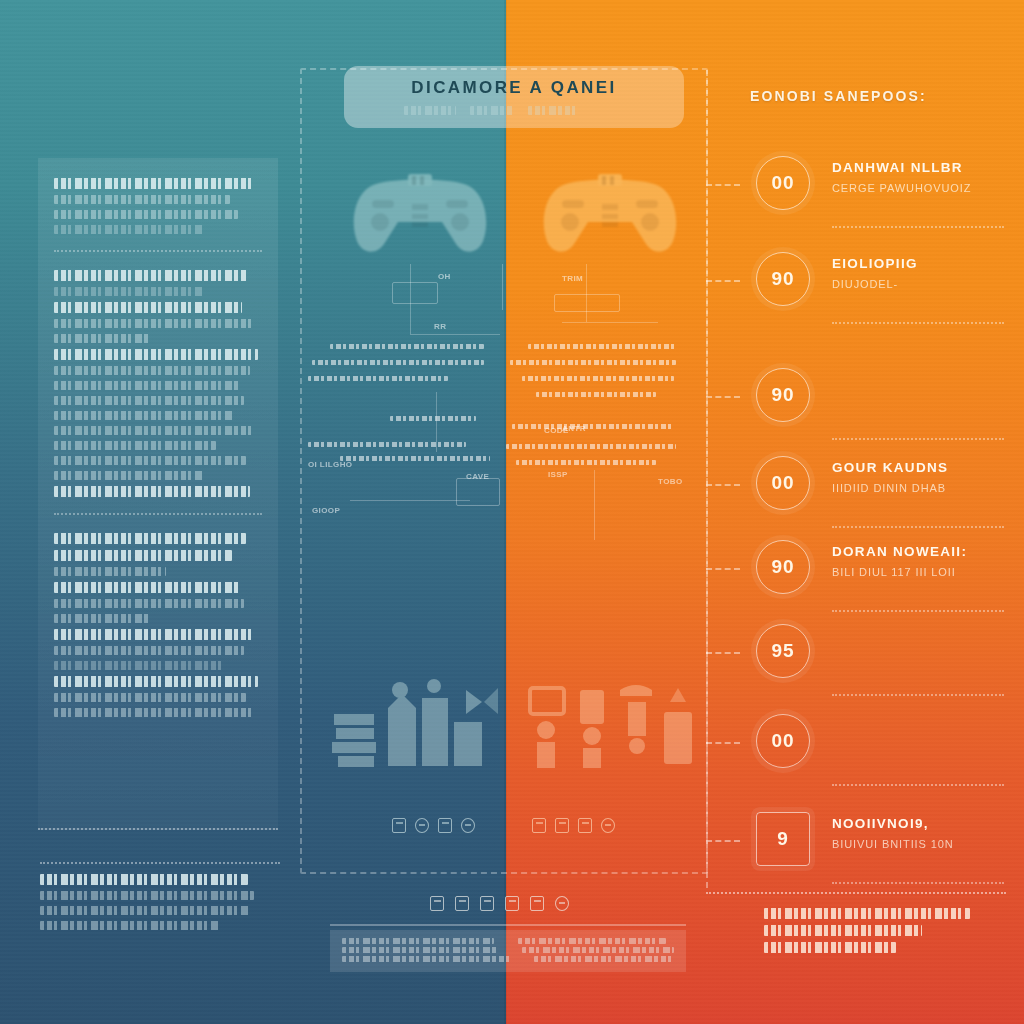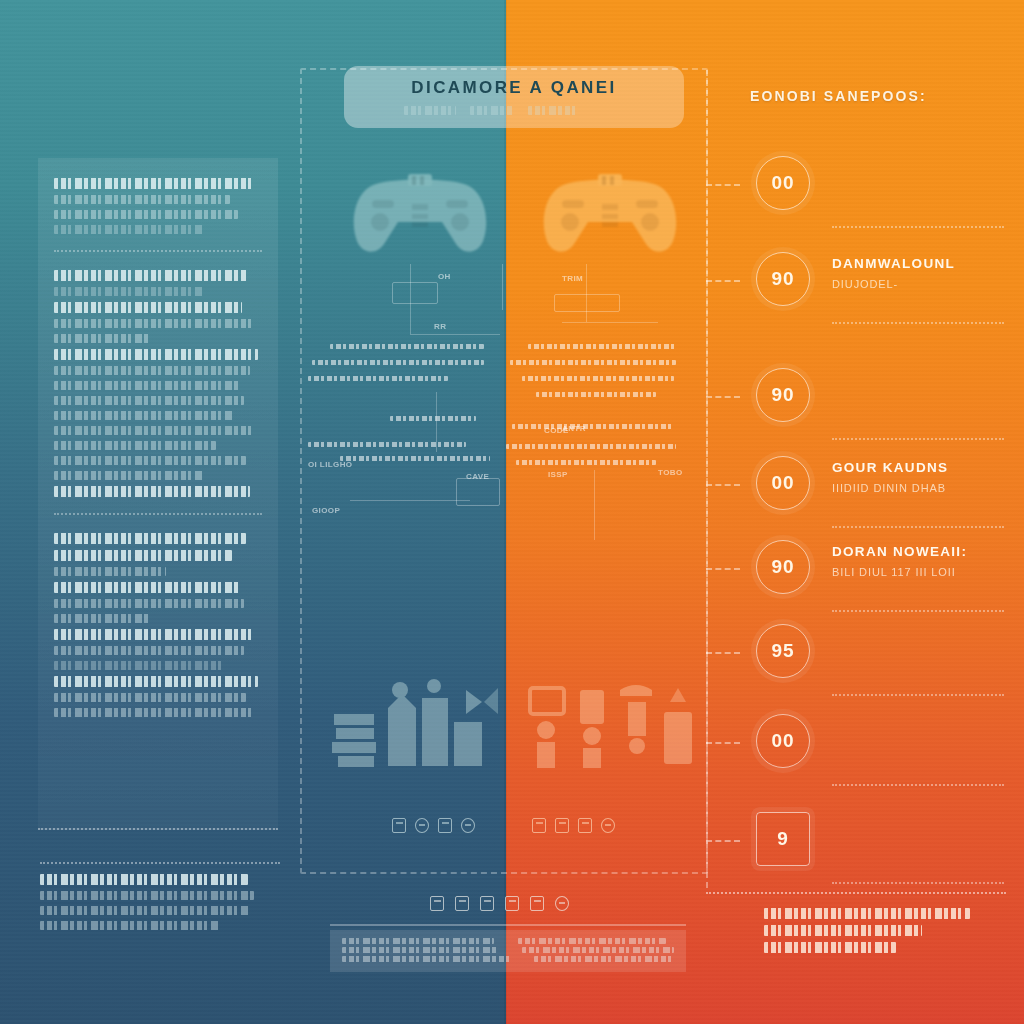--- a/index.html
+++ b/index.html
@@ -393,21 +393,21 @@
   <div id="diagram-labels">
       <div class="dlabel" style="left: 132px; top: 8px;">OH</div>
       <div class="dlabel" style="left: 256px; top: 10px;">TRIM</div>
       <div class="dlabel" style="left: 128px; top: 58px;">RR</div>
       <div class="dlabel" style="left: 2px; top: 196px;">OI LILGHO</div>
       <div class="dlabel" style="left: 160px; top: 208px;">CAVE</div>
       <div class="dlabel" style="left: 238px; top: 162px; text-align: center;">CODE</div>
       <div class="dlabel" style="left: 256px; top: 160px;">ANTR</div>
       <div class="dlabel" style="left: 6px; top: 242px;">GIOOP</div>
       <div class="dlabel" style="left: 242px; top: 206px;">ISSP</div>
-      <div class="dlabel" style="left: 352px; top: 204px;">TOBO</div>
+      <div class="dlabel" style="left: 352px; top: 213px;">TOBO</div>
     </div>
 </div>
 
 <div class="cluster" id="cluster-left">
   <svg viewBox="0 0 176 110" width="176" height="110" aria-hidden="true">
     <rect x="4" y="42" width="40" height="11" fill="currentColor"></rect>
     <rect x="6" y="56" width="38" height="11" fill="currentColor"></rect>
     <rect x="2" y="70" width="44" height="11" fill="currentColor"></rect>
     <rect x="8" y="84" width="36" height="11" fill="currentColor"></rect>
     <path d="M58 36 l14 -14 14 14 v58 H58 Z" fill="currentColor"></path>
@@ -471,27 +471,31 @@
       <div class="tl" style="width: 140px; height: 6px; margin-bottom: 3px;"></div>
     </div>
   </div>
 
 <div id="right-col"></div>
 <div id="right-title">EONOBI SANEPOOS:</div>
 <div id="right-steps">
     <div class="step" style="top: 150px;">
       <div class="connector"></div>
       <div class="badge">00</div>
+      <div class="body">
+        <div class="stitle">DANHWAI NLLBR</div>
+        <div class="ssub">CERGE PAWUHOVUOIZ</div>
+      </div>
       <div class="srule"></div>
     </div>
     <div class="step" style="top: 246px;">
       <div class="connector"></div>
       <div class="badge">90</div>
       <div class="body">
-        <div class="stitle">DANMWALOUNL</div>
+        <div class="stitle">EIOLIOPIIG</div>
         <div class="ssub">DIUJODEL-</div>
       </div>
       <div class="srule"></div>
     </div>
     <div class="step" style="top: 362px;">
       <div class="connector"></div>
       <div class="badge">90</div>
       <div class="srule"></div>
     </div>
     <div class="step" style="top: 450px;">
@@ -518,20 +522,24 @@
       <div class="srule"></div>
     </div>
     <div class="step" style="top: 708px;">
       <div class="connector"></div>
       <div class="badge">00</div>
       <div class="srule"></div>
     </div>
     <div class="step" style="top: 806px;">
       <div class="connector"></div>
       <div class="badge" style="border-radius: 4px; border-style: solid;">9</div>
+      <div class="body">
+        <div class="stitle">NOOIIVNOI9,</div>
+        <div class="ssub">BIUIVUI BNITIIS 10N</div>
+      </div>
       <div class="srule"></div>
     </div>
   </div>
 <div id="right-foot-rule"></div>
 <div id="right-foot">
     <div class="tl bold" style="width: 206px;"></div>
     <div class="tl bold" style="width: 158px;"></div>
     <div class="tl bold" style="width: 132px;"></div>
   </div>
 

